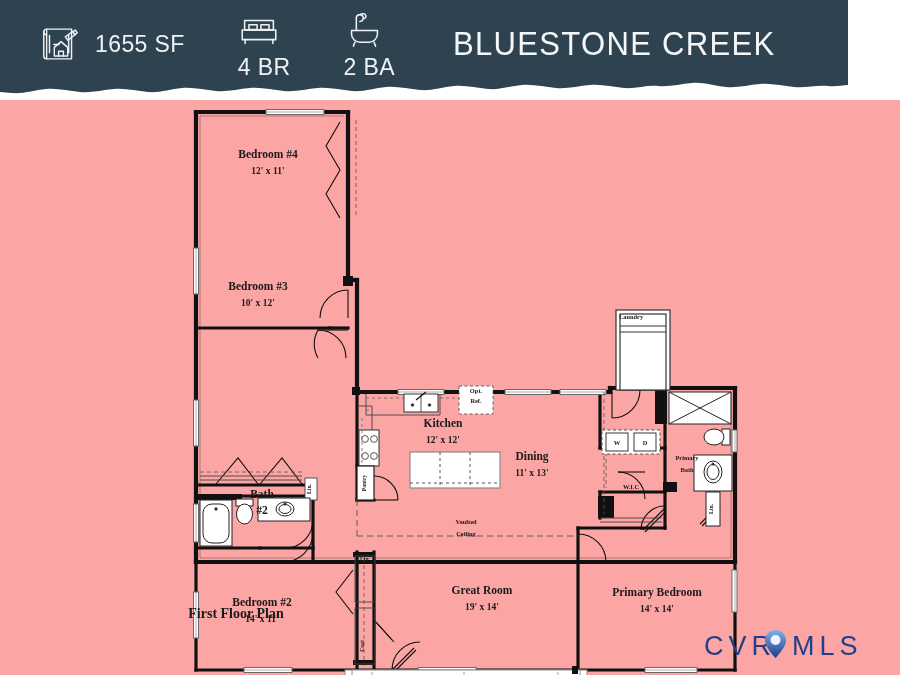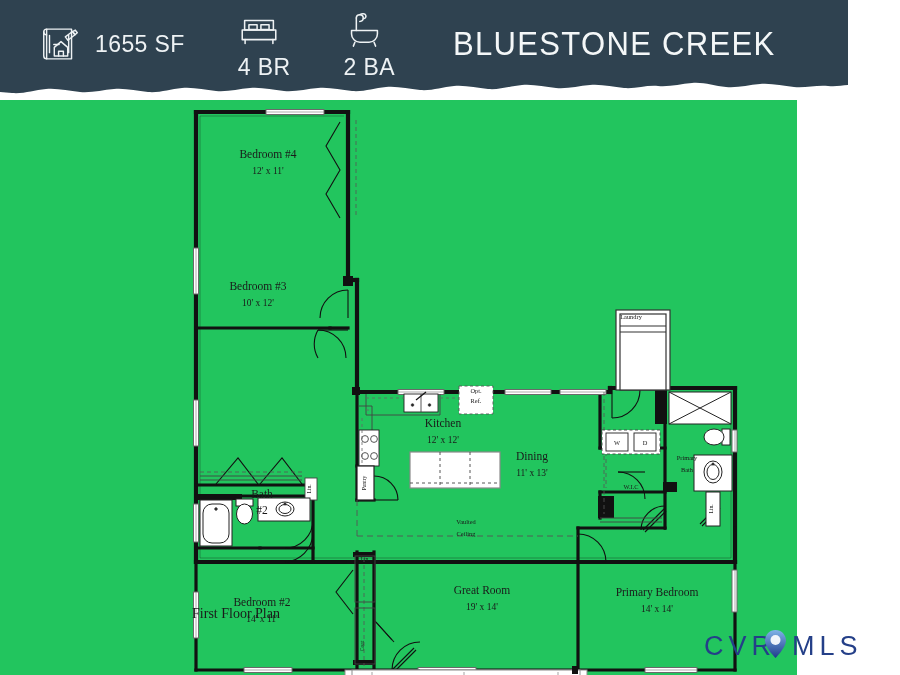--- a/index.html
+++ b/index.html
@@ -43,22 +43,23 @@
     font-family:"Liberation Sans", sans-serif;
     transform:scaleX(.94);transform-origin:left center;
   }
   .torn{
     position:absolute;left:0;bottom:0;width:900px;height:26px;
     display:block;
   }
 
   
   .plan-wrap{
-    position:absolute;left:0;top:100px;width:797px;height:575px;
-    background:#22c55e;
+    position:absolute;left:0;top:100px;width:900px;height:575px;
+    background:#fca5a5;
+    font-weight:bold;
   }
   .plan-svg{position:absolute;left:0;top:0;width:900px;height:575px;}
 
   .fp-label{
     font-family:"Liberation Serif", serif;
     fill:#1a1a1a;
   }
   .fp-room{font-size:11.5px;}
   .fp-dim{font-size:9.5px;}
   .fp-small{font-size:6.4px;}

